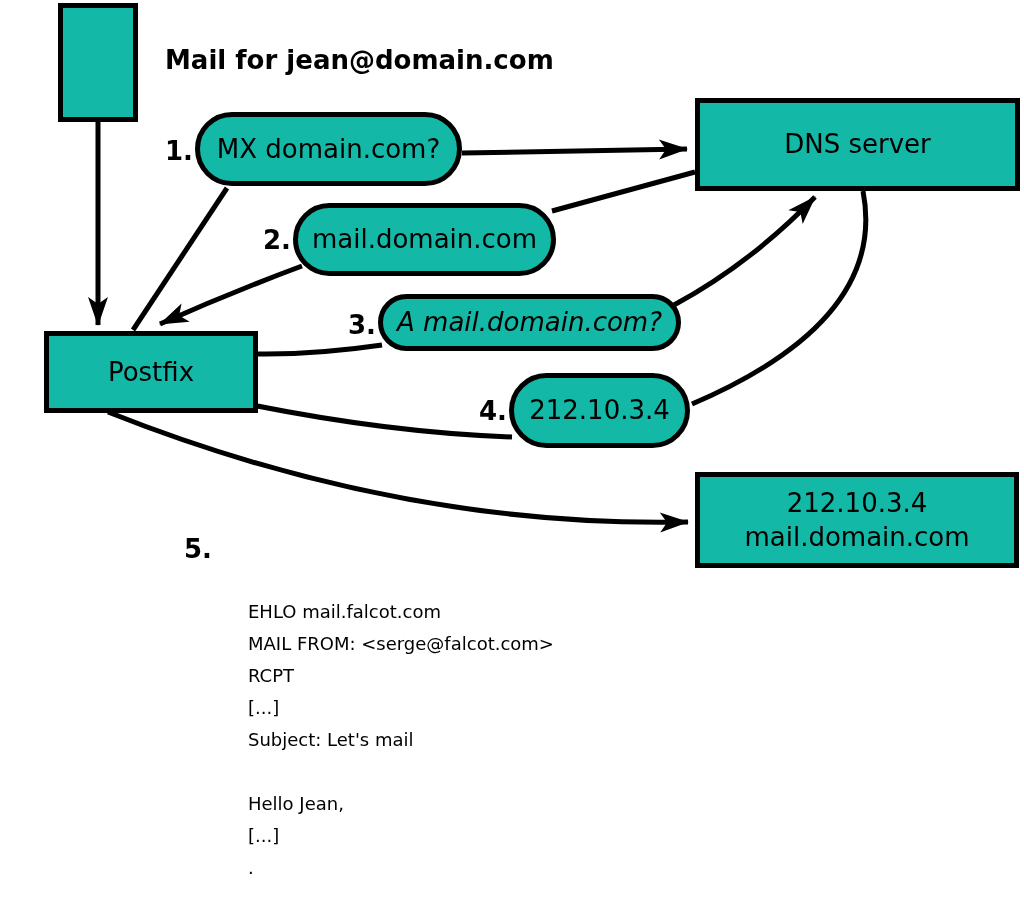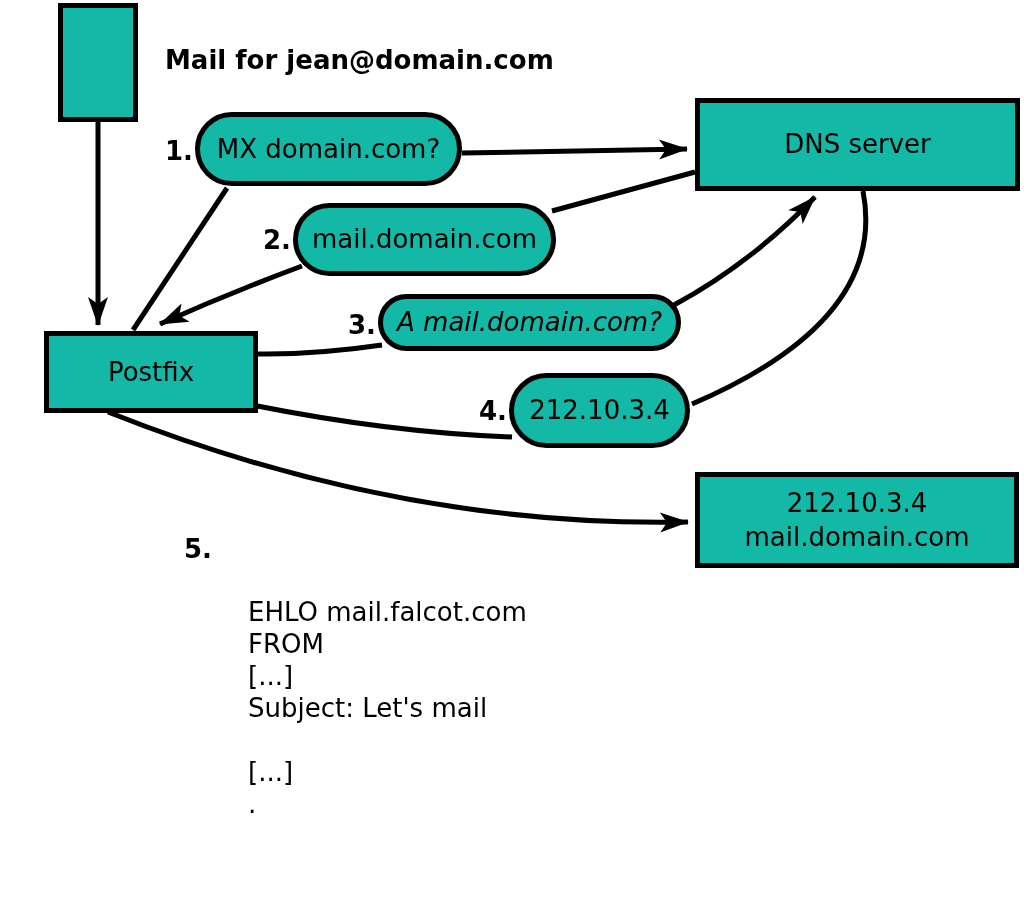--- a/index.html
+++ b/index.html
@@ -35,21 +35,21 @@
   #pill2 { left:293px; top:203px; width:263px; height:73px; }
   #pill3 { left:378px; top:294px; width:303px; height:57px;font-style:italic; }
   #pill4 { left:509px; top:373px; width:181px; height:75px; }
   #num1 { left:193px; top:151px; }
   #num2 { left:291px; top:240px; }
   #num3 { left:376px; top:325px; }
   #num4 { left:507px; top:411px; }
   #num5 { left:212px; top:549px; }
   #step5-label { left:228px; top:549px; }
   #mail-label  { left:165px; top:60px; }
-  .smtp { position:absolute; left:248px; top:596px; font-size:26px; }
+  .smtp { position:absolute; left:248px; top:596px; font-size:18px; }
   .smtp-line { height:32px; line-height:32px; white-space:pre; }
 </style>
 </head>
 <body>
 
 <div class="canvas">
 
   <svg class="links" viewBox="0 0 1024 919" xmlns="http://www.w3.org/2000/svg">
     <defs>
       <marker id="ah" markerUnits="userSpaceOnUse" markerWidth="32" markerHeight="22" refX="29" refY="11" orient="auto">
@@ -104,21 +104,23 @@
 
   <span id="num4" class="num">4.</span>
   <div id="pill4" class="node pill">
     <span>212.10.3.4</span>
   </div>
 
   <span id="num5" class="num">5.</span>
 
   <div class="smtp">
     <div class="smtp-line">EHLO mail.falcot.com</div>
-    <div class="smtp-line">FROM</div>
+    <div class="smtp-line">MAIL FROM: &lt;serge@falcot.com&gt;</div>
+    <div class="smtp-line">RCPT</div>
     <div class="smtp-line">[...]</div>
     <div class="smtp-line">Subject: Let's mail</div>
     <div class="smtp-line"></div>
+    <div class="smtp-line">Hello Jean,</div>
     <div class="smtp-line">[...]</div>
     <div class="smtp-line">.</div>
   </div>
 
 </div>
 
 </body></html>

